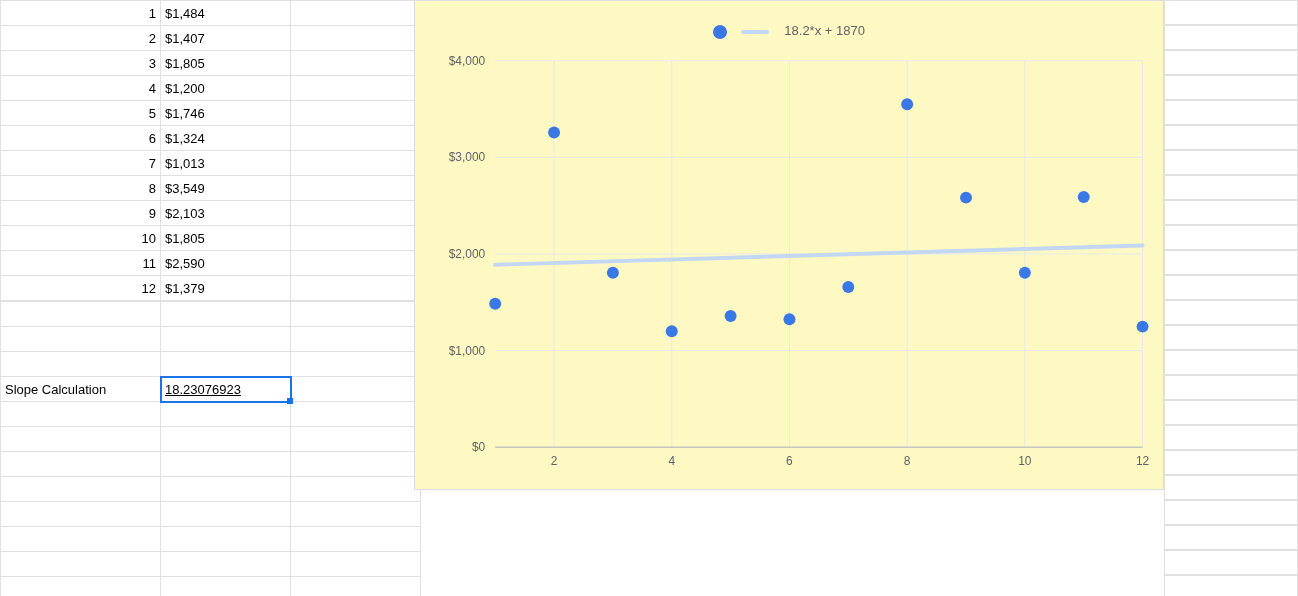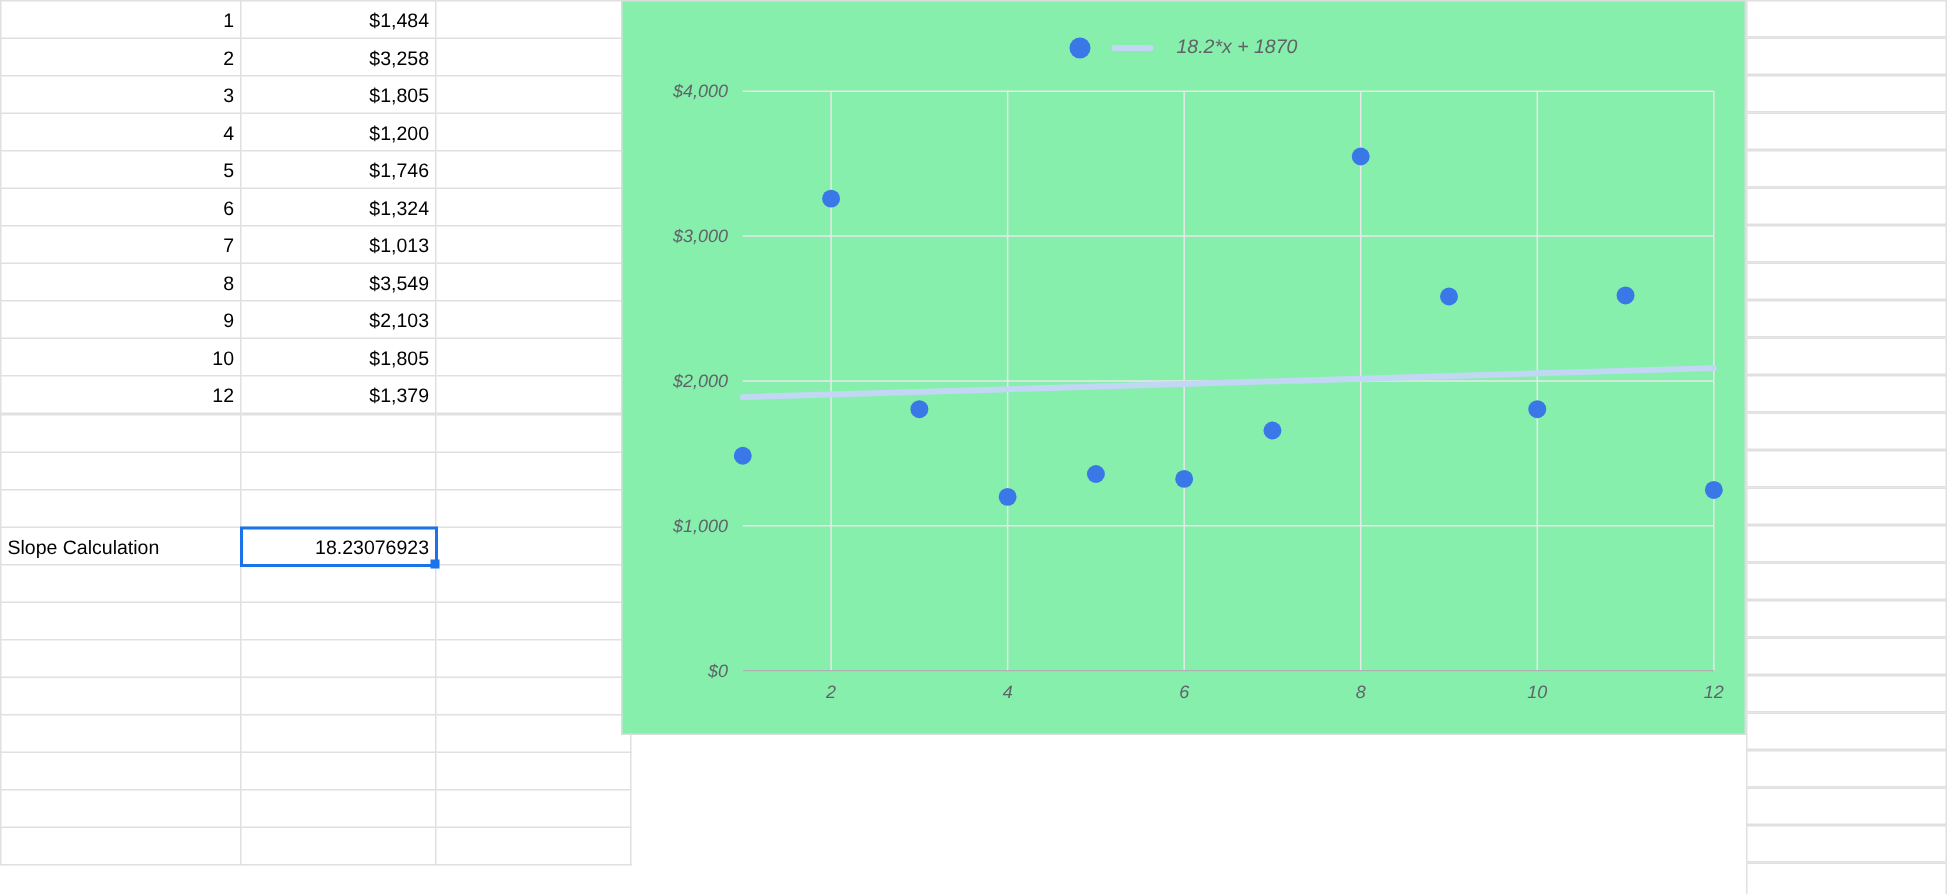--- a/index.html
+++ b/index.html
@@ -26,46 +26,46 @@
     border-collapse: collapse;
   }
   .cell {
     border: 1px solid #e0e0e0;
     height: 25px;
     padding: 0 4px;
     vertical-align: middle;
     background: #fff;
   }
   .col-a { width: 160px; text-align: right; }
-  .col-b { width: 130px; text-align: right; }
+  .col-b { width: 130px; }
   .col-extra { width: 130px; }
   .label-left { text-align: left; margin-top: 28px; }
   .selected {
     outline: 2px solid #1a73e8;
     outline-offset: -1px;
     position: relative;
+    text-decoration: underline;
   }
   .selected::after {
     content: "";
     position: absolute;
     right: -3px;
     bottom: -3px;
     width: 6px;
     height: 6px;
     background: #1a73e8;
   }
   .chart-wrap {
     position: absolute;
     left: 414px;
     top: 0px;
     width: 750px;
     height: 490px;
     border: 1px solid #dadce0;
-    background: #86efac;
-    font-style: italic;
+    background: #fef9c3;
   }
   .chart-svg { width: 100%; height: 100%; display: block; }
   .legend {
     position: absolute;
     top: 22px;
     left: 0;
     width: 100%;
     text-align: center;
     font-size: 13px;
     color: #5f6368;
@@ -106,21 +106,21 @@
 <div class="sheet">
   <table class="grid left-cols">
     <tbody id="data-rows">
         <tr>
           <td class="cell col-a">1</td>
           <td class="cell col-b">$1,484</td>
           <td class="cell col-extra"></td>
         </tr>
         <tr>
           <td class="cell col-a">2</td>
-          <td class="cell col-b">$3,258</td>
+          <td class="cell col-b">$1,407</td>
           <td class="cell col-extra"></td>
         </tr>
         <tr>
           <td class="cell col-a">3</td>
           <td class="cell col-b">$1,805</td>
           <td class="cell col-extra"></td>
         </tr>
         <tr>
           <td class="cell col-a">4</td>
           <td class="cell col-b">$1,200</td>
@@ -147,20 +147,25 @@
           <td class="cell col-extra"></td>
         </tr>
         <tr>
           <td class="cell col-a">9</td>
           <td class="cell col-b">$2,103</td>
           <td class="cell col-extra"></td>
         </tr>
         <tr>
           <td class="cell col-a">10</td>
           <td class="cell col-b">$1,805</td>
+          <td class="cell col-extra"></td>
+        </tr>
+        <tr>
+          <td class="cell col-a">11</td>
+          <td class="cell col-b">$2,590</td>
           <td class="cell col-extra"></td>
         </tr>
         <tr>
           <td class="cell col-a">12</td>
           <td class="cell col-b">$1,379</td>
           <td class="cell col-extra"></td>
         </tr>
       </tbody>
     <tbody>
       <tr>

